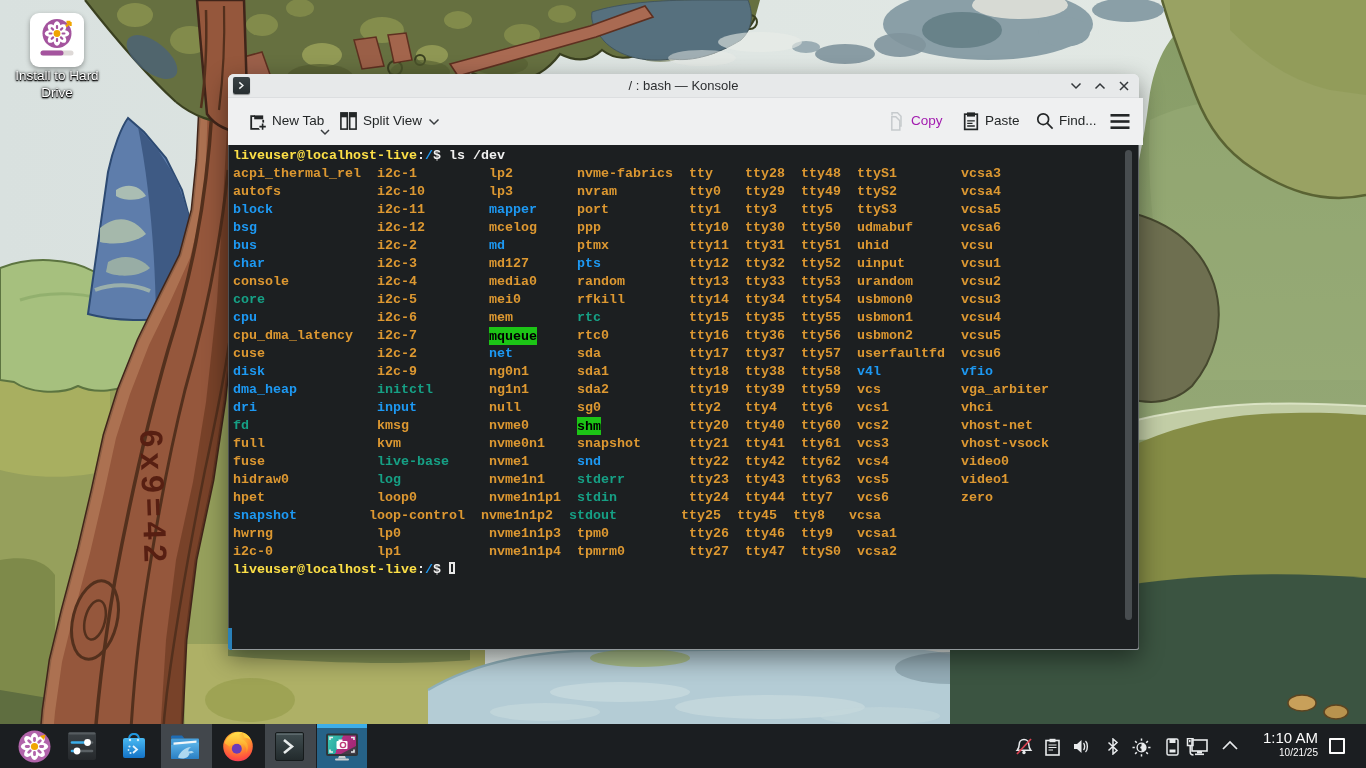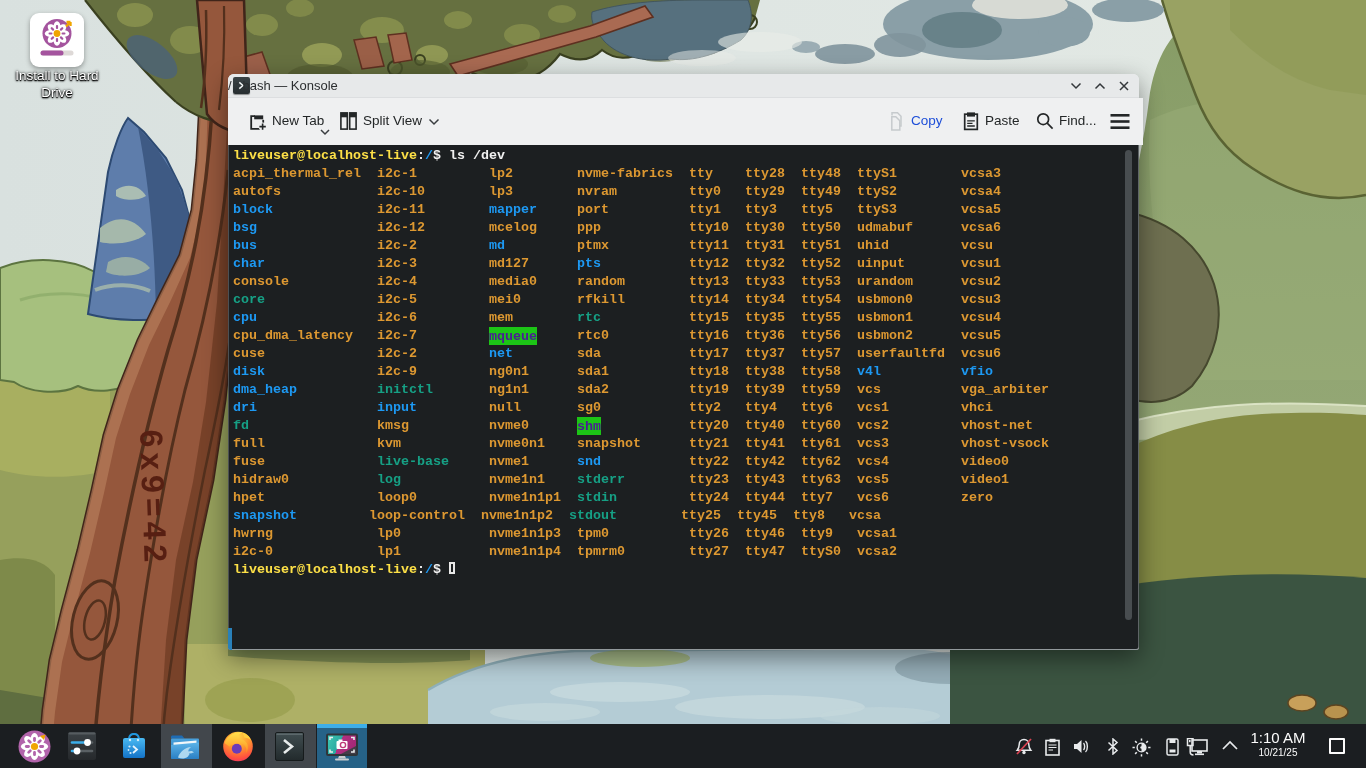--- a/index.html
+++ b/index.html
@@ -6,37 +6,37 @@
 #stage{position:relative;width:1366px;height:768px;overflow:hidden;background:#dde4e1}
 #wall{position:absolute;left:0;top:0}
 
 #dicon{position:absolute;left:13px;top:0;width:88px;text-align:center;z-index:2}
 #dicon .box{width:54px;height:54px;margin:13px auto 0;background:#fff;border-radius:9px;box-shadow:0 2px 5px rgba(0,0,0,.35);position:relative}
 #dicon .lbl{font-size:13.5px;line-height:17px;color:#fff;text-shadow:0 1px 2px #000,0 0 3px #000,0 1px 1px #000}
 
 #win{position:absolute;left:228px;top:74px;width:911px;height:576px;z-index:3;border-radius:6px 6px 3px 3px;box-shadow:0 8px 24px rgba(0,0,0,.45);background:#eff0f1}
 #tbar{position:absolute;left:0;top:0;width:100%;height:24px;background:#e7e9ea;border-radius:6px 6px 0 0;border-bottom:1px solid #dcdee0}
 #tbar .ticon{position:absolute;left:5px;top:3px;width:17px;height:17px;background:linear-gradient(#3a4245,#272e30);border-radius:2px;box-shadow:0 1px 1px rgba(0,0,0,.4)}
-#tbar .title{position:absolute;left:0;right:0;top:0;height:24px;line-height:24px;font-size:13px;color:#2c2e30}
+#tbar .title{position:absolute;left:0;right:0;top:0;height:24px;line-height:24px;text-align:center;font-size:13px;color:#2c2e30}
 .wbtn{position:absolute;top:5px;width:14px;height:14px}
 
 #tools{position:absolute;left:4px;top:24px;width:100%;height:47px;background:#eff0f1;font-size:13.5px;color:#232627}
 
 #termwrap{position:absolute;left:0;top:71px;width:911px;height:505px;background:#1c1f21;border-radius:0 0 3px 3px;overflow:hidden;box-shadow:inset 0 -1px 0 rgba(160,166,170,.9),inset -1px 0 0 rgba(150,156,160,.55),inset 1px 0 0 rgba(150,156,160,.4)}
 #term{position:absolute;left:5px;top:2px;font:bold 13.333px "Liberation Mono",monospace;line-height:18px;white-space:pre;letter-spacing:0}
 .o{color:#dd9831}.b{color:#1d99f3}.t{color:#16a085}.w{color:#f1f1f1}.gr{color:#fde047}
-.g{color:#4c1d95;background:#1cc416;padding:1.5px 0}
+.g{color:#000000;background:#1cc416;padding:1.5px 0}
 #cursor{position:absolute;left:221px;top:417px;width:6px;height:12px;border:2px solid #e8e8e8}
 #sbar{position:absolute;right:7px;top:5px;width:7px;height:470px;background:#484d50;border-radius:4px}
 #bluemark{position:absolute;left:0px;bottom:0px;width:4px;height:22px;background:#2980b9}
 
 #panel{position:absolute;left:0;top:724px;width:1366px;height:44px;background:#1b1e21;z-index:5}
 .tile{position:absolute;top:0;width:51px;height:44px}
 .tray{position:absolute;top:14px}
-#clock{position:absolute;left:1238px;top:5px;width:80px;text-align:center;color:#fcfcfc}
+#clock{position:absolute;left:1238px;top:5px;width:80px;text-align:right;color:#fcfcfc}
 #clock .t1{font-size:15px;line-height:17px}
 #clock .t2{font-size:10px;line-height:13px}
 #sdesk{position:absolute;left:1329px;top:14px;width:16px;height:16px;border:2px solid #fcfcfc;border-radius:1px}
 </style></head>
 <body>
 <div id="stage">
 <svg id="wall" width="1366" height="768" viewBox="0 0 1366 768">
 <defs>
 <linearGradient id="skyg" x1="0" y1="0" x2="1" y2="0">
  <stop offset="0" stop-color="#d9e1df"></stop>
@@ -228,21 +228,21 @@
   <rect x="9.7" y="0.9" width="6.4" height="4.4" fill="#232627"></rect>
 </svg>
 <span style="position:absolute;left:131px;top:0;height:47px;line-height:45px">Split View</span>
 <svg style="position:absolute;left:195px;top:19px" width="14" height="10" viewBox="0 0 14 10">
           <path d="M2.5,2.5 L7,7 L11.5,2.5" fill="none" stroke="#3a3d40" stroke-width="1.5"></path>
         </svg>
 <svg style="position:absolute;left:655px;top:14px" width="19" height="19" viewBox="0 0 19 19">
   <path d="M5,3.5 V0.8 H10.5 L14,4.3 V14 H11.5" fill="none" stroke="#c6cacd" stroke-width="1.5"></path>
   <path d="M4.8,4.8 H8.8 L12.8,8.8 V18 H4.8 Z" fill="#eff0f1" stroke="#c6cacd" stroke-width="1.5"></path>
 </svg>
-<span style="position:absolute;left:679px;top:0;height:47px;line-height:45px;color:#1d4ed8">Copy</span>
+<span style="position:absolute;left:679px;top:0;height:47px;line-height:45px;color:#a21caf">Copy</span>
 <svg style="position:absolute;left:730px;top:13px" width="18" height="20" viewBox="0 0 18 20">
   <rect x="2.7" y="3.2" width="12.6" height="15.2" fill="none" stroke="#232627" stroke-width="1.7"></rect>
   <rect x="5" y="1.4" width="8" height="4.2" fill="#232627"></rect>
   <path d="M5.2,9.8 H12.8 M5.2,12.4 H10.5 M5.2,15 H12.8" stroke="#232627" stroke-width="1.3"></path>
 </svg>
 <span style="position:absolute;left:753px;top:0;height:47px;line-height:45px">Paste</span>
 <svg style="position:absolute;left:804px;top:14px" width="19" height="19" viewBox="0 0 19 19">
   <circle cx="7.2" cy="7.2" r="5.4" fill="none" stroke="#232627" stroke-width="1.7"></circle>
   <path d="M11.2,11.2 L16.6,16.6" stroke="#232627" stroke-width="1.7"></path>
 </svg>

